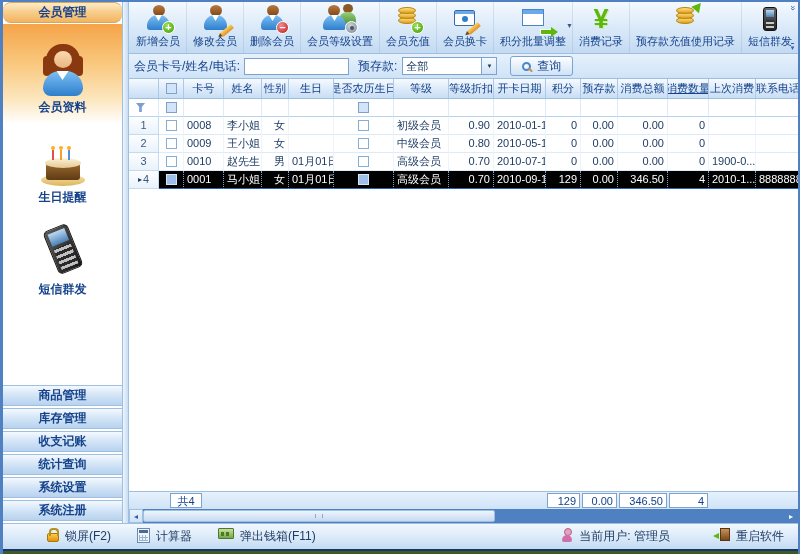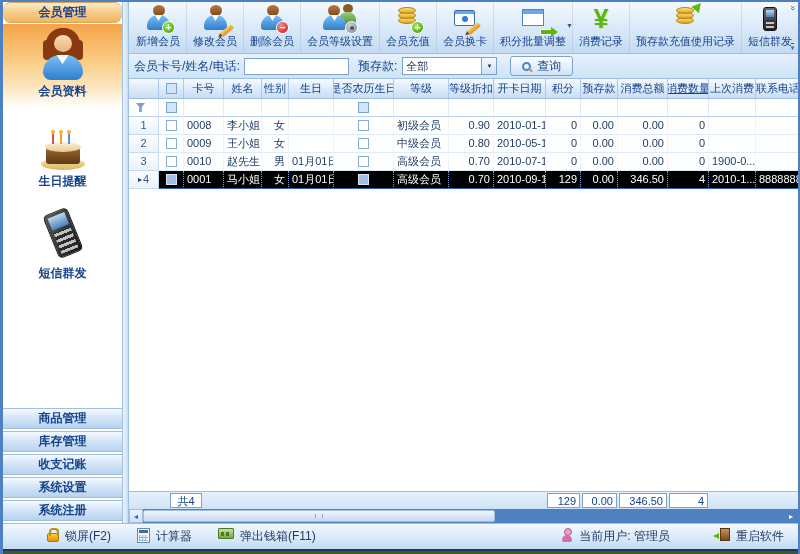--- a/index.html
+++ b/index.html
@@ -18,21 +18,21 @@
   .side-tab{
     height:21px;margin-bottom:1px;display:flex;align-items:center;justify-content:center;
     font-weight:bold;font-size:12px;cursor:pointer;flex-shrink:0;
     background:linear-gradient(#f4f9fe,#d5e6f7 45%,#b7d2ef);
     border-top:1px solid #9ebfe0;border-bottom:1px solid #9ebfe0;
   }
   .side-tab.orange{background:linear-gradient(#fdeccb,#f8cf8e 45%,#f3b45f);border-color:#d9a45c;border-radius:8px;}
   .panel{flex:1;display:flex;flex-direction:column;background:#fff;overflow:hidden;}
   .panel-item{display:flex;flex-direction:column;align-items:center;cursor:pointer;flex-shrink:0;}
   .panel-item .p-label{font-weight:bold;font-size:12px;margin-top:3px;}
-  .panel-item.active{background:linear-gradient(#f5a449,#f9c87e 40%,#fce6bd 75%,#fff);padding:4px 0 8px;}
+  .panel-item.active{background:linear-gradient(#f5a449,#f9c87e 40%,#fce6bd 75%,#fff);padding:20px 0 8px;}
   .panel-item.plain{margin-top:16px;}
   .bottom-tabs{display:flex;flex-direction:column;flex-shrink:0;}
   .bottom-tabs .side-tab{margin-bottom:2px;}
 
   
   .av{position:relative;width:50px;height:52px;}
   .av-hair{position:absolute;left:8;top:0;left:8px;width:34px;height:32px;background:#8a3810;border-radius:16px 16px 6px 6px;}
   .av-hair:before,.av-hair:after{content:"";position:absolute;top:12px;width:8px;height:20px;background:#8a3810;border-radius:4px;}
   .av-hair:before{left:-3px;} .av-hair:after{right:-3px;}
   .av-face{position:absolute;left:16px;top:7px;width:18px;height:17px;background:linear-gradient(#fcd9b0,#eab580);border-radius:50%;}
@@ -206,20 +206,21 @@
                 <div class="ph-keys"></div>
               </div>
             </div>
             <div class="p-label">短信群发</div>
           </div>
         </div>
       <div class="bottom-tabs" id="side-bottom-tabs">
           <div class="side-tab">商品管理</div>
           <div class="side-tab">库存管理</div>
           <div class="side-tab">收支记账</div>
+          <div class="side-tab">统计查询</div>
           <div class="side-tab">系统设置</div>
           <div class="side-tab">系统注册</div>
         </div>
     </div>
 
     <div class="splitter"></div>
 
     <div class="main">
       <div class="toolbar" id="toolbar">
           <div class="tb-btn">

